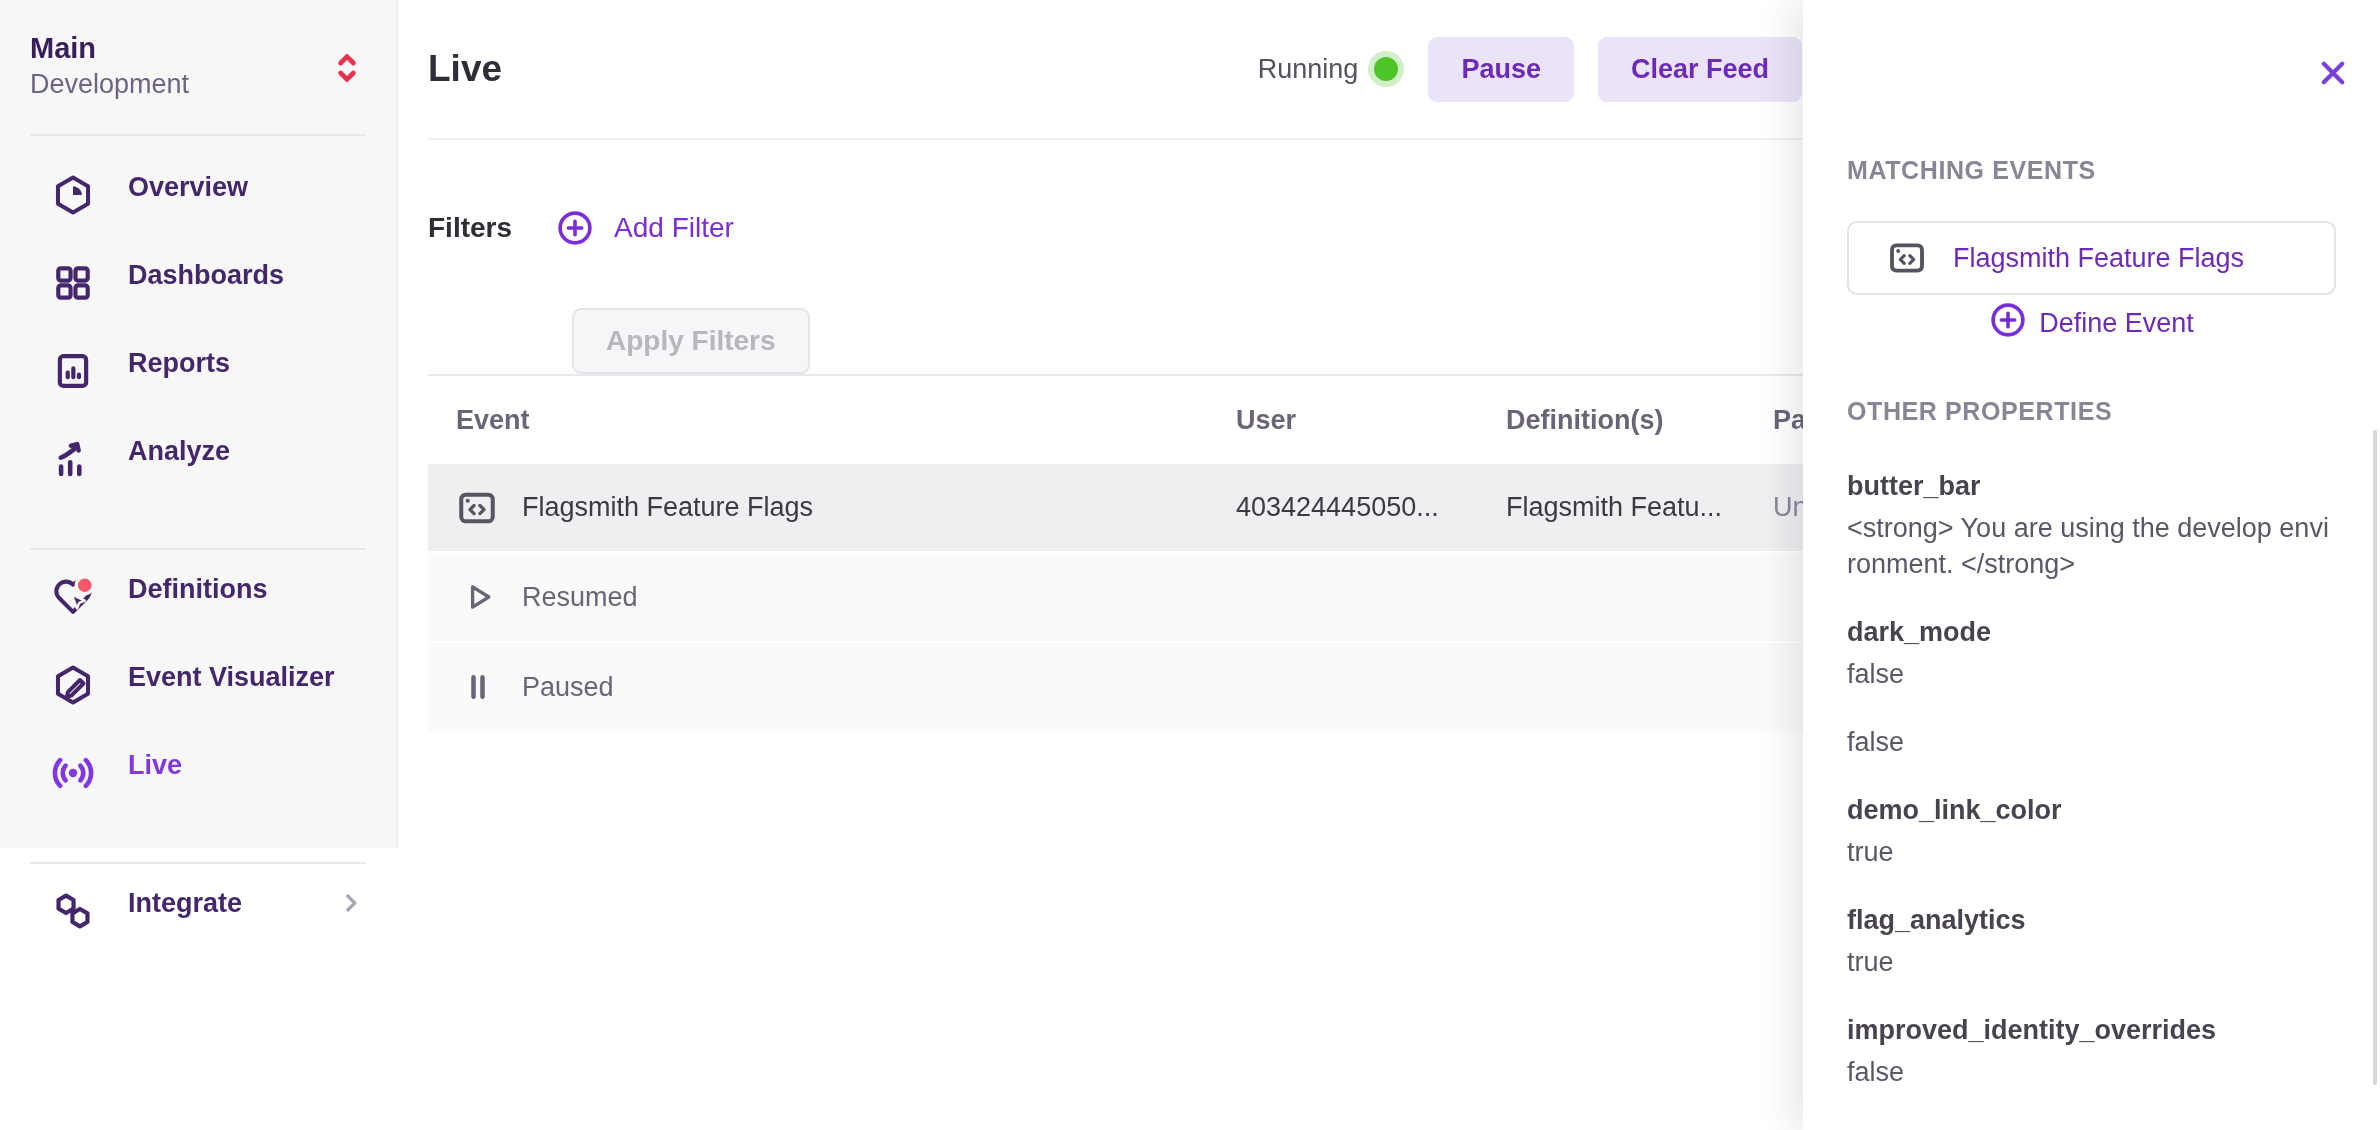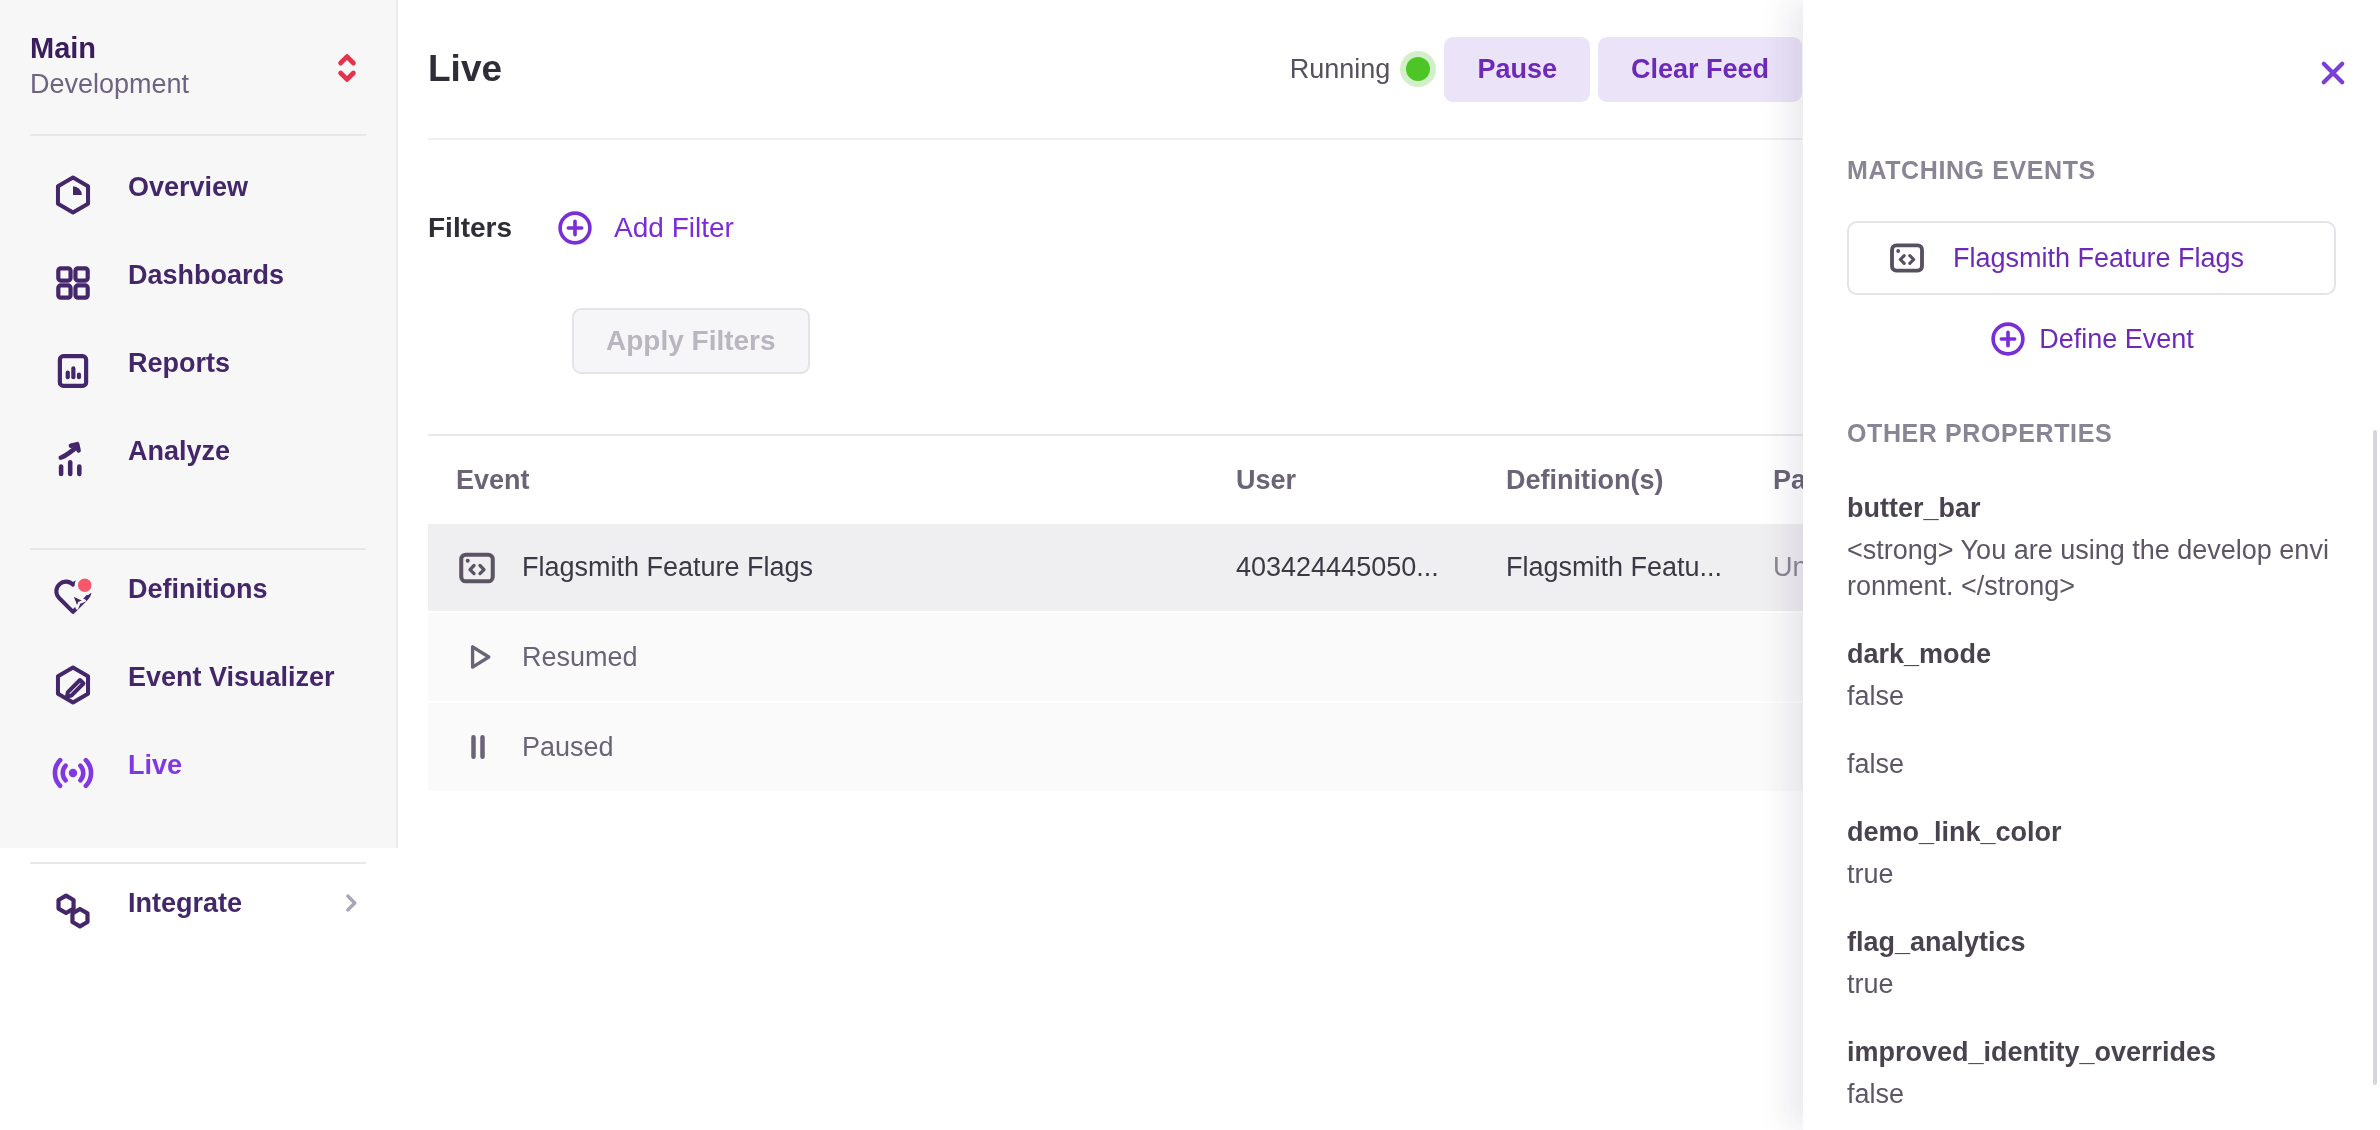--- a/index.html
+++ b/index.html
@@ -24,41 +24,41 @@
   .nav-item.active { color:#8039e0; }
   .nav-chevron { width:30px; height:30px; color:#a9a5b2; }
   svg { display:block; }
 
   
   .main { position:absolute; left:400px; top:0; width:1980px; height:1130px; background:#fff; }
   .main-inner { padding:0 0 0 28px; }
   .main-header { height:140px; width:1374px; display:flex; align-items:center;
                  justify-content:space-between; border-bottom:2px solid #f0eff1; }
   .page-title { font-size:37px; font-weight:700; color:#2f2d38; }
-  .header-right { display:flex; align-items:center; gap:8px; }
+  .header-right { display:flex; align-items:center; gap:24px; }
   .status { display:flex; align-items:center; gap:16px; }
   .status-label { font-size:27px; color:#55515e; }
   .status-dot { width:24px; height:24px; border-radius:50%; background:#4cc527;
                 box-shadow:0 0 0 6px rgba(93,199,61,.28); margin-right:6px; }
   .btn-purple { background:#ebe3f8; color:#6d2ab8; font-size:27px; font-weight:700;
                 border:none; border-radius:9px; padding:17px 33px; cursor:pointer;
                 font-family:inherit; }
   .filters-section { padding-top:56px; }
   .filters-row { height:64px; display:flex; align-items:center; gap:44px; }
   .filters-label { font-size:28px; font-weight:700; color:#2f2d36; }
   .add-filter { display:flex; align-items:center; gap:20px; color:#7a2ed8; cursor:pointer; }
   .plus-icon { width:38px; height:38px; }
   .add-filter-label { font-size:28px; color:#7a2ed8; }
   .apply-row { margin-top:48px; padding-left:144px; }
   .btn-disabled { background:#f6f5f7; border:2px solid #e4e3e7; color:#b9b6c0;
                   font-size:28px; font-weight:700; border-radius:9px; padding:15px 32px;
                   cursor:default; font-family:inherit; }
 
   
-  .live-table { margin-top:60px; width:1502px; border-top:2px solid #e9e8eb; }
+  .live-table { width:1502px; border-top:2px solid #e9e8eb; }
   .trow { display:grid; grid-template-columns:780px 270px 267px 1fr; align-items:center; }
   .thead { height:88px; }
   .thead .tcell { font-size:27px; font-weight:600; color:#6a6476; }
   .tcell { padding-left:28px; white-space:nowrap; overflow:hidden; }
   .erow { height:87px; background:#efeef0; cursor:pointer; margin-bottom:2px; }
   .erow .tcell { font-size:27px; color:#3b3944; }
   .erow .tcell.dim { color:#8a8695; }
   .event-cell { display:flex; align-items:center; gap:24px; }
   .event-cell .eicon { width:42px; height:42px; color:#5b5563; flex:0 0 42px; }
   .feed-row { height:88px; background:#fafafa; margin-bottom:2px; display:flex;
@@ -72,21 +72,21 @@
   .panel-close { position:absolute; top:52px; right:26px; width:42px; height:42px;
                  color:#7b3fd9; cursor:pointer; background:none; border:none; padding:4px; }
   .panel-body { padding:0 44px; }
   .panel-label { margin-top:156px; font-size:25px; font-weight:600; color:#8a8595;
                  letter-spacing:.6px; }
   .panel-label.second { margin-top:58px; }
   .event-box { margin-top:36px; height:74px; border:2px solid #e4e3e8; border-radius:10px;
                display:flex; align-items:center; padding-left:38px; gap:26px; cursor:pointer; }
   .event-box .eicon { width:40px; height:40px; color:#57515f; flex:0 0 40px; }
   .event-box-label { font-size:27px; color:#6d2ab8; }
-  .define-row { margin-top:22px; height:44px; display:flex; align-items:center;
+  .define-row { height:44px; display:flex; align-items:flex-end;
                 justify-content:center; gap:12px; color:#7a2ed8; cursor:pointer; }
   .define-label { font-size:27px; color:#6d2ab8; }
   .props { margin-top:42px; list-style:none; }
   .prop { margin-bottom:32px; }
   .prop-name { font-size:27px; font-weight:700; color:#49434f; line-height:36px; }
   .prop-value { font-size:27px; color:#5c5666; line-height:36px; margin-top:6px;
                 word-break:break-all; }
   .panel-scrollbar { position:absolute; right:3px; top:430px; width:4px; height:655px;
                      background:#d7d5da; border-radius:2px; cursor:pointer; }
 </style>

